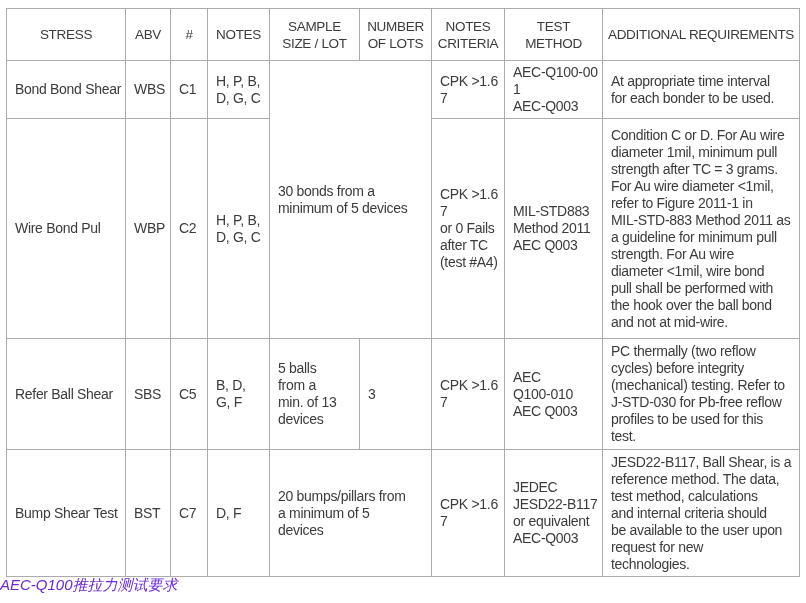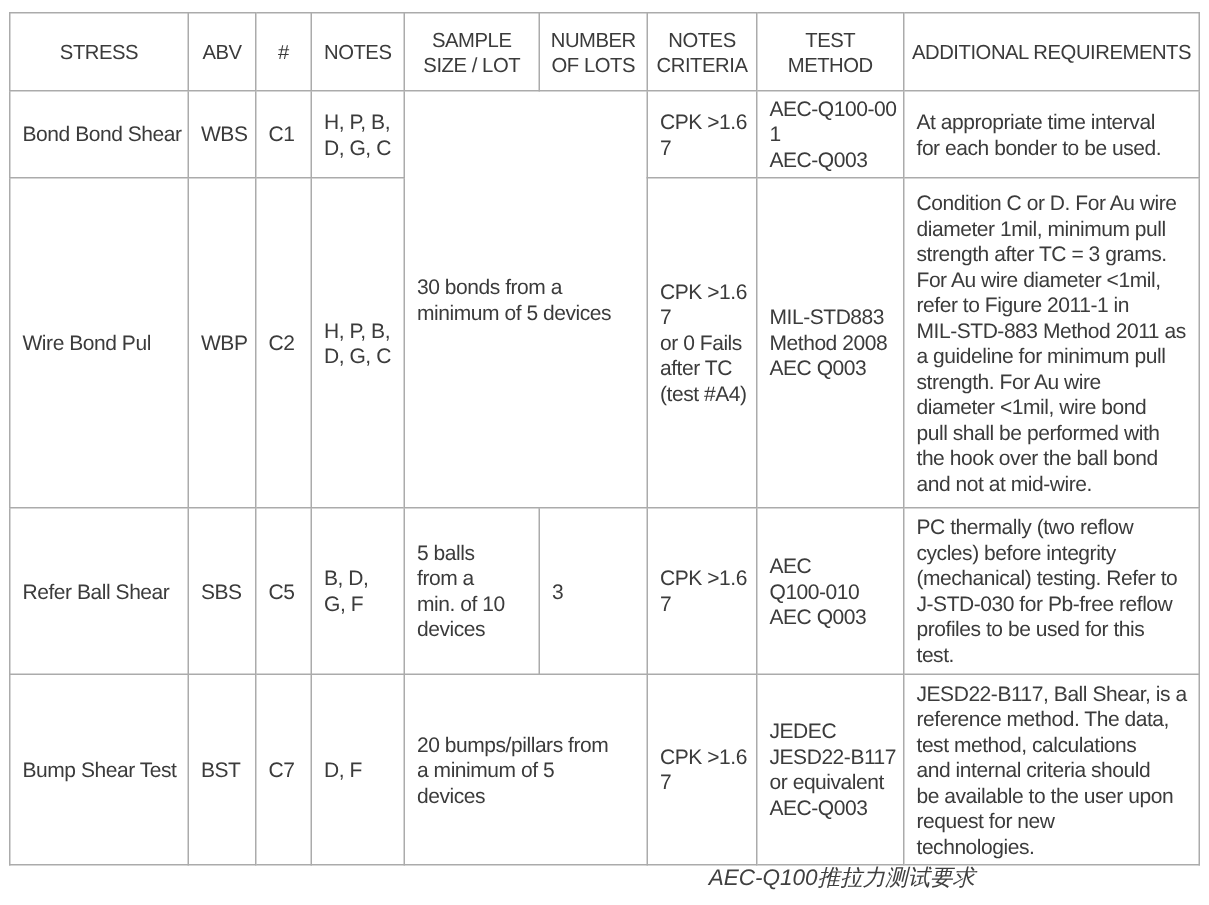--- a/index.html
+++ b/index.html
@@ -40,24 +40,24 @@
   }
   tr.r-head  { height: 52px; }
   tr.r-wbs   { height: 57px; }
   tr.r-wbp   { height: 220px; }
   tr.r-sbs   { height: 111px; }
   tr.r-bst   { height: 127px; }
   .caption {
     position: absolute;
     left: 0; top: 576px;
     width: 650px;
-    text-align: right;
+    text-align: left;
     font-style: italic;
     font-size: 15px;
-    color: #404040;
+    color: #6d28d9;
   }
 </style>
 </head>
 <body>
 
 <table class="req-table">
   <colgroup>
     <col style="width:119px">
       <col style="width:45px">
       <col style="width:37px">
@@ -105,21 +105,21 @@
     <td>WBP</td>
     <td>C2</td>
     <td>H, P, B,
 D, G, C</td>
     <td>CPK &gt;1.6
 7
 or 0 Fails
 after TC
 (test #A4)</td>
     <td>MIL-STD883
-Method 2008
+Method 2011
 AEC Q003</td>
     <td>Condition C or D. For Au wire
 diameter 1mil, minimum pull
 strength after TC = 3 grams.
 For Au wire diameter &lt;1mil,
 refer to Figure 2011-1 in
 MIL-STD-883 Method 2011 as
 a guideline for minimum pull
 strength. For Au wire
 diameter &lt;1mil, wire bond
@@ -128,21 +128,21 @@
 and not at mid-wire.</td>
   </tr>
   <tr class="r-sbs">
     <td>Refer Ball Shear</td>
     <td>SBS</td>
     <td>C5</td>
     <td>B, D,
 G, F</td>
     <td>5 balls
 from a
-min. of 10
+min. of 13
 devices</td>
     <td>3</td>
     <td>CPK &gt;1.6
 7</td>
     <td>AEC
 Q100-010
 AEC Q003</td>
     <td>PC thermally (two reflow
 cycles) before integrity
 (mechanical) testing. Refer to

